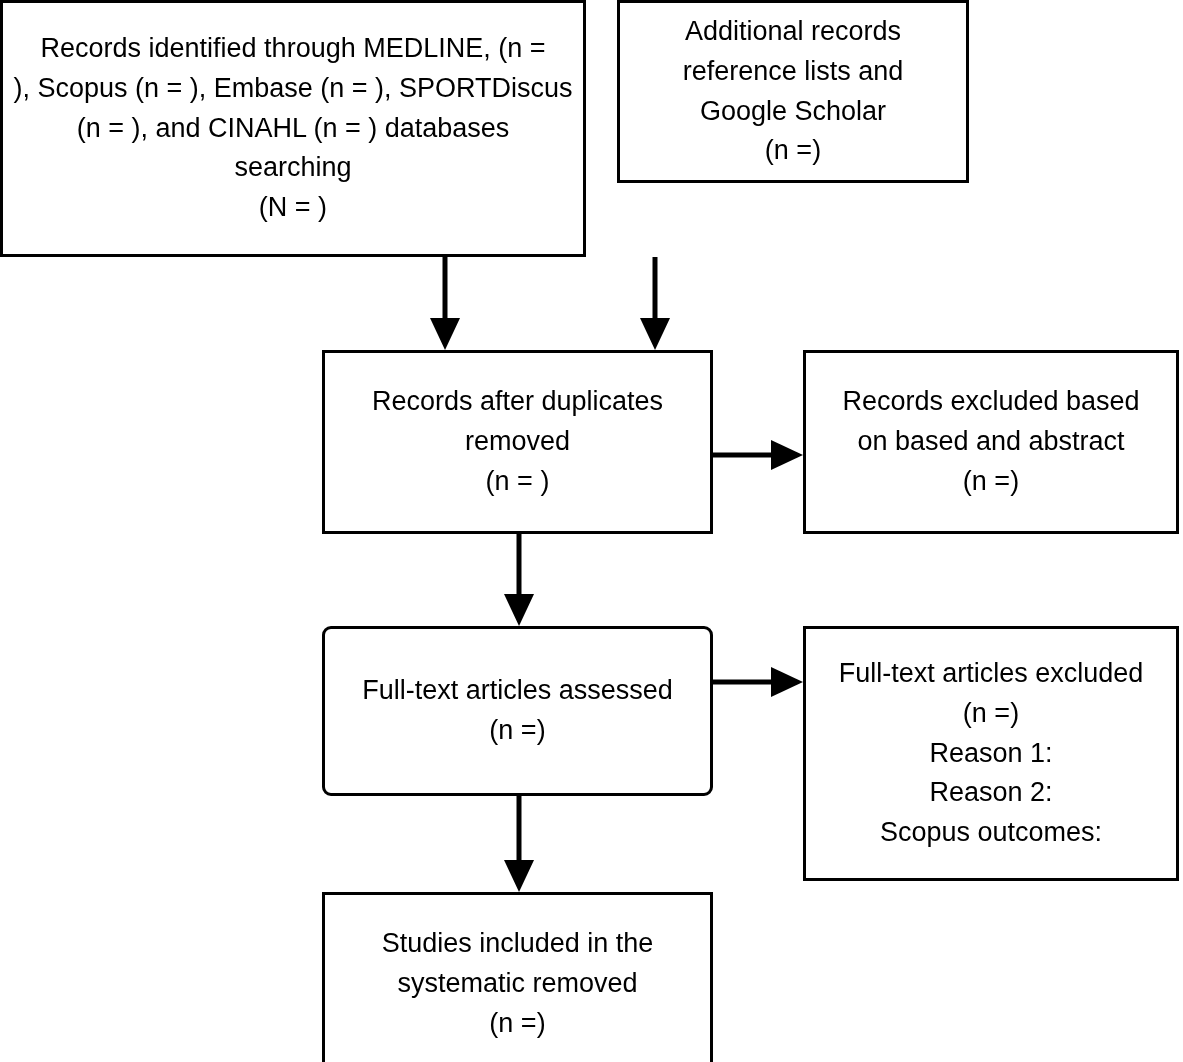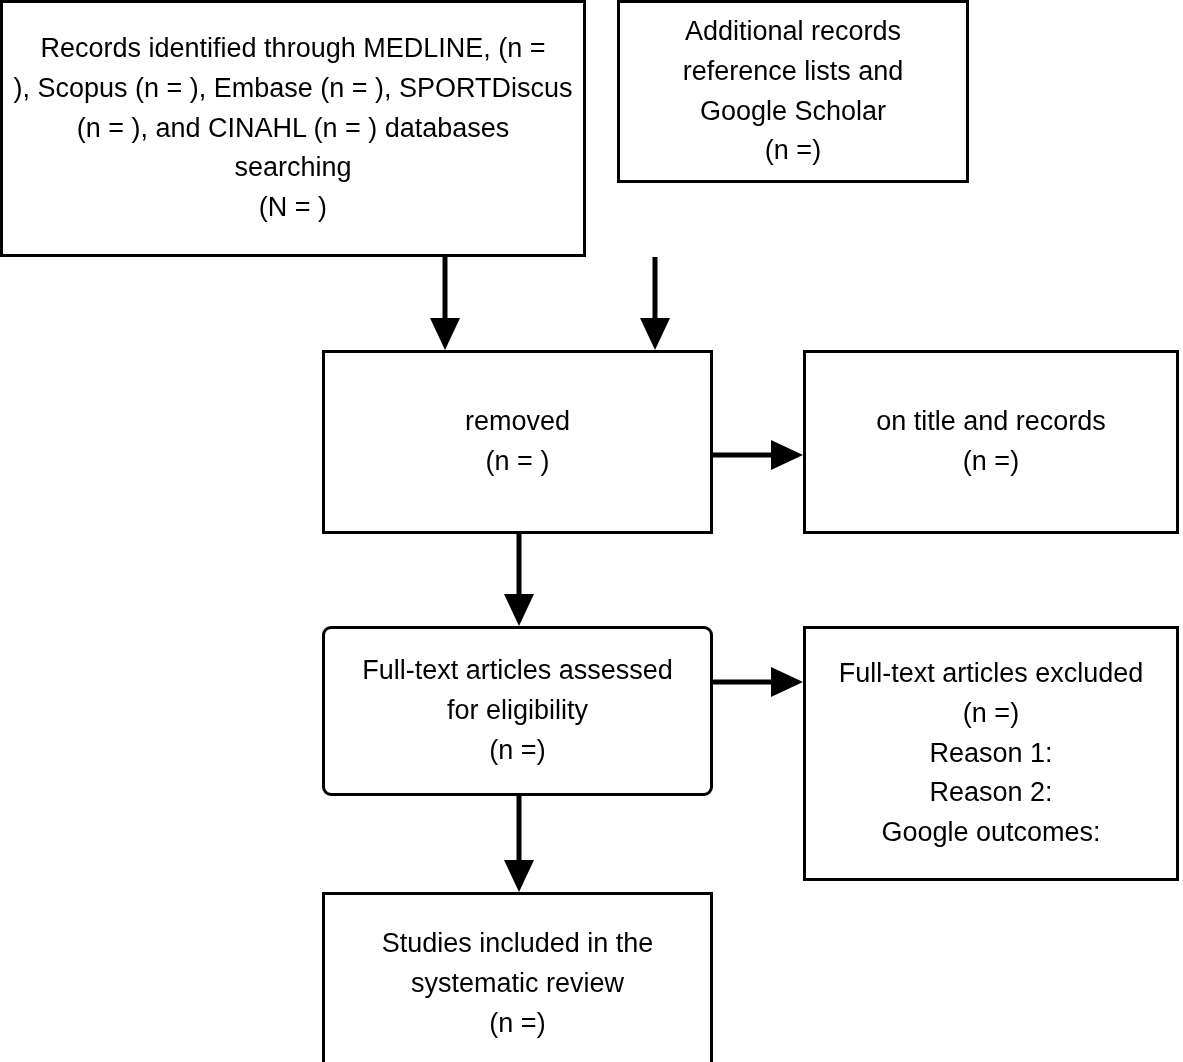--- a/index.html
+++ b/index.html
@@ -94,46 +94,47 @@
   </div>
 
   <div class="flow-box" id="box-identified-additional">
     <span class="line">Additional records</span>
     <span class="line">reference lists and</span>
     <span class="line">Google Scholar</span>
     <span class="line">(n =)</span>
   </div>
 
   <div class="flow-box" id="box-duplicates-removed">
+    <span class="line">Records after duplicates</span>
     <span class="line">removed</span>
     <span class="line">(n = )</span>
   </div>
 
   <div class="flow-box" id="box-records-excluded">
-    <span class="line">on title and records</span>
+    <span class="line">Records excluded based</span>
+    <span class="line">on based and abstract</span>
     <span class="line">(n =)</span>
   </div>
 
   <div class="flow-box" id="box-fulltext-assessed">
     <span class="line">Full-text articles assessed</span>
-    <span class="line">for eligibility</span>
     <span class="line">(n =)</span>
   </div>
 
   <div class="flow-box" id="box-fulltext-excluded">
     <span class="line">Full-text articles excluded</span>
     <span class="line">(n =)</span>
     <span class="line">Reason 1:</span>
     <span class="line">Reason 2:</span>
-    <span class="line">Google outcomes:</span>
+    <span class="line">Scopus outcomes:</span>
   </div>
 
   <div class="flow-box" id="box-studies-included">
     <span class="line">Studies included in the</span>
-    <span class="line">systematic review</span>
+    <span class="line">systematic removed</span>
     <span class="line">(n =)</span>
   </div>
 
   <svg id="connectors" viewBox="0 0 1183 1062">
 
     <g>
       <line class="conn-line" x1="445" y1="257" x2="445" y2="330"></line>
       <polygon class="conn-head" points="445,350 430,318 460,318"></polygon>
     </g>
 

